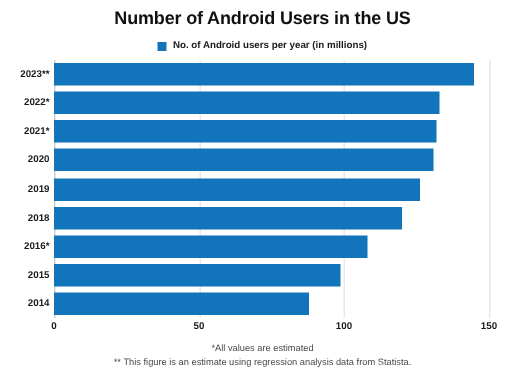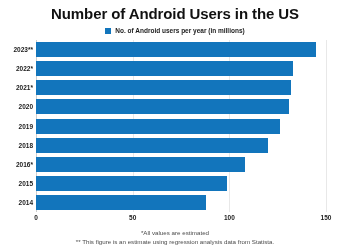--- a/index.html
+++ b/index.html
@@ -20,21 +20,21 @@
     height: 250px;
     box-sizing: border-box;
     background: #ffffff;
   }
   .chart-title {
     position: absolute;
     top: 5px;
     left: 0;
     width: 350px;
     text-align: center;
-    font-size: 15px;
+    font-size: 12px;
     font-weight: bold;
     letter-spacing: -0.1px;
     color: #111111;
   }
   .legend {
     position: absolute;
     top: 27px;
     left: 0;
     width: 350px;
     display: flex;

